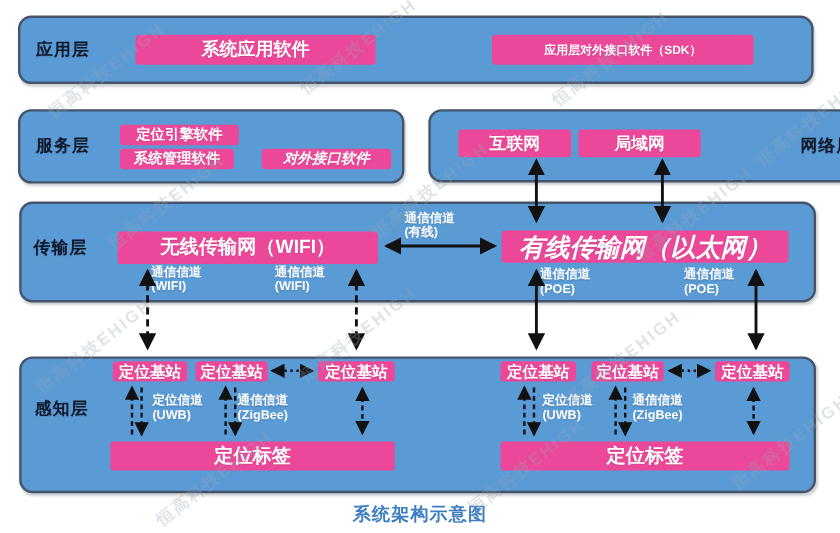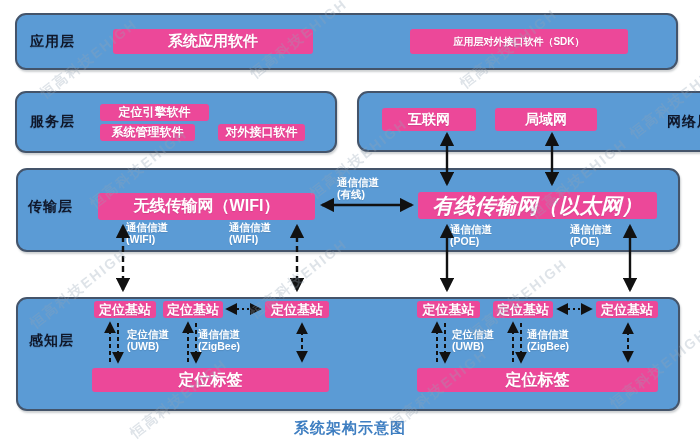--- a/index.html
+++ b/index.html
@@ -60,28 +60,28 @@
   </div>
 
   <div class="layer" style="left:15px;top:13px;width:663px;height:57px;">
     <span class="layer-label" style="left:13px;top:50%;transform:translateY(-50%);">应用层</span>
     <div class="inner-box" style="left:96px;top:14px;width:200px;height:25px;font-size:15px;">系统应用软件</div>
     <div class="inner-box" style="left:393px;top:14px;width:218px;height:25px;font-size:10px;">应用层对外接口软件（SDK）</div>
   </div>
 
   <div class="layer" style="left:15px;top:91px;width:322px;height:62px;">
     <span class="layer-label" style="left:13px;top:50%;transform:translateY(-50%);">服务层</span>
-    <div class="inner-box" style="left:83px;top:11px;width:109px;height:17px;font-size:12px;">定位引擎软件</div>
+    <div class="inner-box" style="left:83px;top:11px;width:99px;height:17px;font-size:12px;">定位引擎软件</div>
     <div class="inner-box" style="left:83px;top:31px;width:95px;height:17px;font-size:12px;">系统管理软件</div>
-    <div class="inner-box" style="left:201px;top:31px;width:87px;height:17px;font-size:12px;">对外接口软件</div>
+    <div class="inner-box" style="left:201px;top:31px;width:108px;height:17px;font-size:12px;font-style:italic;">对外接口软件</div>
   </div>
 
   <div class="layer" style="left:357px;top:91px;width:382px;height:61px;">
     <div class="inner-box" style="left:23px;top:15px;width:94px;height:23px;font-size:14px;">互联网</div>
-    <div class="inner-box" style="left:136px;top:15px;width:102px;height:23px;font-size:14px;">局域网</div>
+    <div class="inner-box" style="left:123px;top:15px;width:102px;height:23px;font-size:14px;">局域网</div>
     <span class="layer-label" style="right:25px;top:50%;transform:translateY(-50%);">网络层</span>
   </div>
 
   <div class="layer" style="left:16px;top:168px;width:664px;height:84px;">
     <span class="layer-label" style="left:10px;top:28px;">传输层</span>
     <div class="inner-box" style="left:80px;top:23px;width:217px;height:27px;font-size:16px;">无线传输网（WIFI）</div>
     <div class="inner-box" style="left:400px;top:22px;width:239px;height:27px;font-size:21px;font-style:italic;">有线传输网（以太网）</div>
   </div>
 
   <div class="layer" style="left:16px;top:297px;width:664px;height:114px;">

